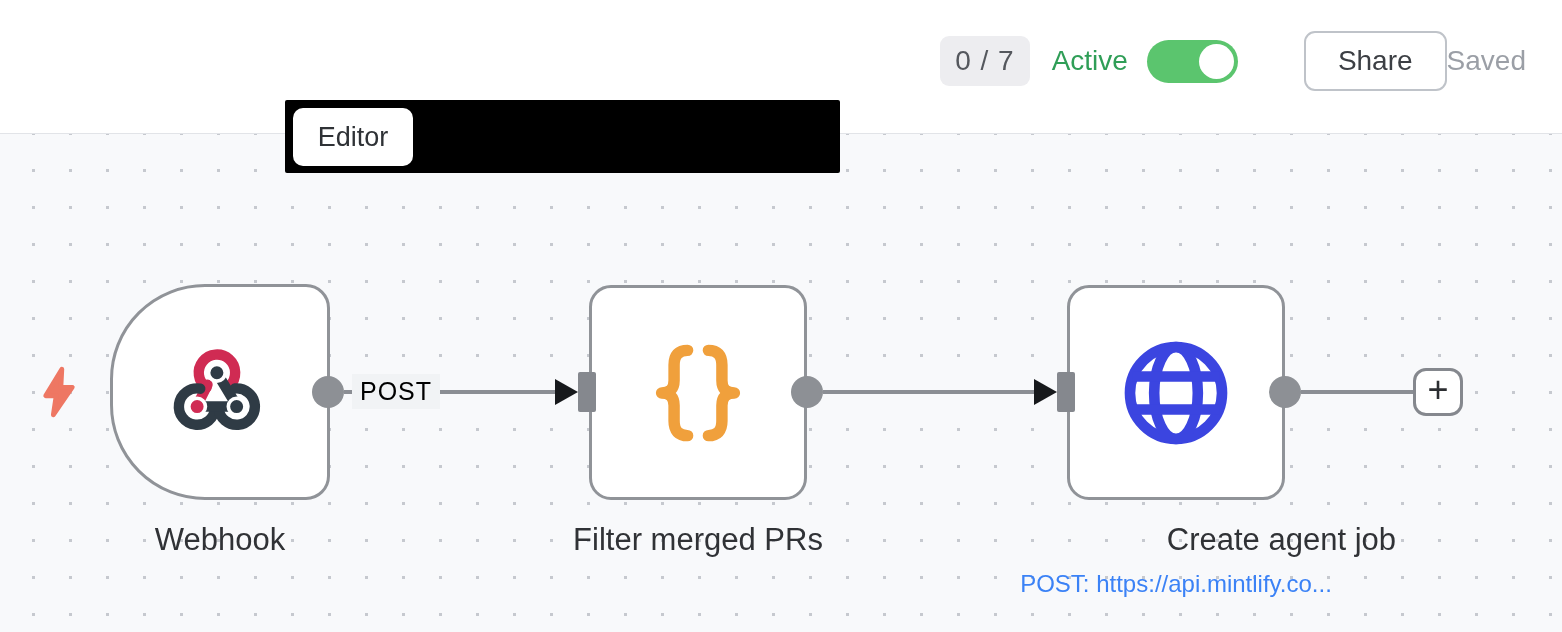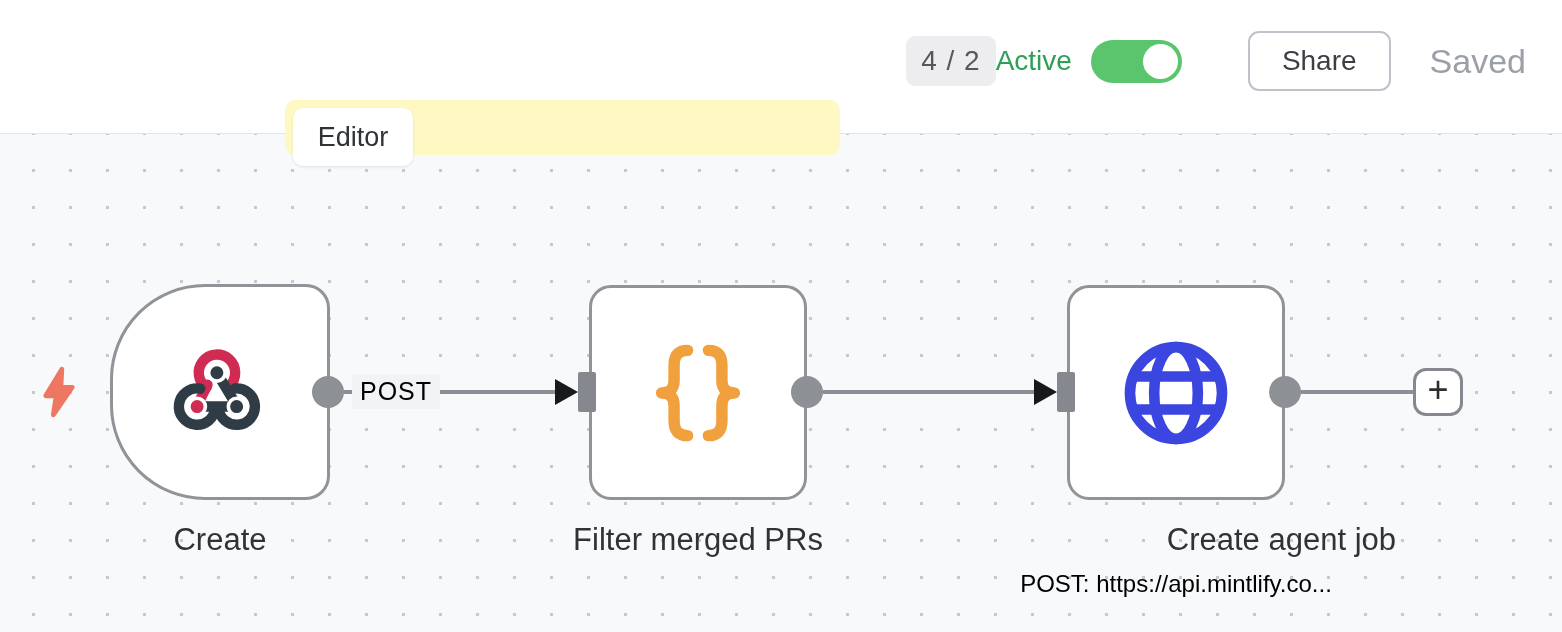--- a/index.html
+++ b/index.html
@@ -11,49 +11,49 @@
     overflow:hidden;
   }
 
   
   .header { position:absolute; left:0; top:0; width:1562px; height:133px; background:#ffffff; z-index:3; }
   .header-controls { position:absolute; right:36px; top:30px; height:62px; display:flex; align-items:center; }
   .counter-badge {
     background:#ededf0; color:#54575d; border-radius:9px;
     font-size:28px; padding:9px 15px; letter-spacing:1px;
   }
-  .active-label { color:#2f9e57; font-size:28px; font-weight:500; }
+  .active-label { color:#2f9e57; font-size:28px; font-weight:500; margin-left:22px; }
   .toggle {
     width:91px; height:43px; border-radius:22px; background:#5bc56e;
     margin-left:19px; position:relative; cursor:pointer;
   }
   .toggle-knob {
     position:absolute; right:4px; top:4px; width:35px; height:35px;
     background:#ffffff; border-radius:50%;
   }
   .share-button {
     margin-left:66px; background:#ffffff; border:2px solid #bfc3c9; border-radius:11px;
     font-size:28px; font-weight:500; color:#3c3f44; padding:12px 32px;
     font-family:"Liberation Sans", sans-serif; cursor:pointer;text-align:center;
   }
-  .saved-status { color:#9b9fa6; font-size:34px; font-weight:500; margin-left:39px; }
+  .saved-status { color:#9b9fa6; font-size:28px; font-weight:500; }
 
   
   .canvas {
     position:absolute; left:0; top:133px; width:1562px; height:499px;
     background-color:#f8f9fb;
     background-image:radial-gradient(circle, #c6c9cf 1.6px, transparent 2px);
     background-size:37px 37px; background-position:15px 18px;
     border-top:1px solid #e2e4e8; z-index:1;
   }
 
   
   .tabbar {
-    position:absolute; left:285px; top:100px; width:555px; height:55px;
-    background:#fef9c3; border-radius:10px; z-index:5;
+    position:absolute; left:285px; top:100px; width:555px; height:73px;
+    background:#000000; border-radius:2px; z-index:5;
   }
   .tab { position:absolute; top:0; height:73px; display:flex; align-items:center; justify-content:center;
          font-size:27px; font-weight:500; color:#84888f; cursor:pointer; }
   .tab.active-tab {
     top:8px; height:58px; background:#ffffff; border-radius:10px;
     color:#2f3236; box-shadow:0 1px 3px rgba(0,0,0,0.10);
   }
   .tab-editor { left:8px; width:120px; }
   .tab-executions { left:160px; width:160px; }
   .tab-evaluations { left:360px; width:160px; }
@@ -69,21 +69,21 @@
 
   .node-label {
     position:absolute; text-align:center; font-size:31px; font-weight:500;
     color:#303236; z-index:4; width:440px;
   }
   .label-webhook { left:0px;   top:522px; }
   .label-filter  { left:478px; top:522px; }
   .label-http    { left:956px; top:522px;text-align:right; }
   .node-subtitle {
     position:absolute; left:956px; top:570px; width:440px; text-align:center;
-    font-size:24px; color:#000000; z-index:4;
+    font-size:24px; color:#3b82f6; z-index:4;
   }
 
   
   .out-port {
     position:absolute; width:32px; height:32px; border-radius:50%;
     background:#8d9095; z-index:5; cursor:pointer;
   }
   .in-port {
     position:absolute; width:18px; height:40px; background:#85888e;
     border-radius:2px; z-index:5; cursor:pointer;
@@ -108,21 +108,21 @@
   }
 
   .bolt-wrap { position:absolute; left:40px; top:366px; width:38px; height:52px; z-index:4; }
   .node-icon { display:block; }
 </style>
 </head>
 <body>
 
 <div class="header">
   <div class="header-controls">
-    <div class="counter-badge">4 / 2</div>
+    <div class="counter-badge">0 / 7</div>
     <div class="active-label">Active</div>
     <div class="toggle">
       <div class="toggle-knob"></div>
     </div>
     <button class="share-button">Share</button>
     <div class="saved-status">Saved</div>
   </div>
 </div>
 
 <div class="canvas"></div>
@@ -143,21 +143,21 @@
     <path d="M 37 45.8 A 17.5 17.5 0 1 1 59.4 43.9" fill="none" stroke="#d02b53" stroke-width="10" stroke-linecap="round"></path>
     <path d="M 31 46.8 A 17.5 17.5 0 1 0 45.4 65.5" fill="none" stroke="#2f3b45" stroke-width="10" stroke-linecap="round"></path>
     <path d="M 48.6 65.5 A 17.5 17.5 0 1 0 64.5 46.6" fill="none" stroke="#2f3b45" stroke-width="10" stroke-linecap="round"></path>
     <line x1="47" y1="31.5" x2="66" y2="63" stroke="#2f3b45" stroke-width="10" stroke-linecap="round"></line>
     <line x1="30" y1="64" x2="66" y2="64" stroke="#2f3b45" stroke-width="10" stroke-linecap="round"></line>
     <circle cx="47" cy="31.5" r="8" fill="#2f3b45" stroke="#ffffff" stroke-width="3.5"></circle>
     <circle cx="28" cy="64" r="8" fill="#d02b53" stroke="#ffffff" stroke-width="3.5"></circle>
     <circle cx="66" cy="64" r="8" fill="#2f3b45" stroke="#ffffff" stroke-width="3.5"></circle>
   </svg>
 </div>
-<div class="node-label label-webhook">Create</div>
+<div class="node-label label-webhook">Webhook</div>
 
 <div class="out-port" style="left:312px; top:376px;"></div>
 <div class="conn-line" style="left:344px; top:390px; width:212px;"></div>
 <div class="conn-label" style="left:352px; top:374px;">POST</div>
 <div class="arrow-head" style="left:555px; top:379px;"></div>
 <div class="in-port" style="left:578px; top:372px;"></div>
 
 <div class="node node-filter">
   <svg class="node-icon" width="104" height="104" viewBox="0 0 100 100">
     <path d="M 40 9 Q 27 9 27 23 L 27 38 Q 27 50 15 50 Q 27 50 27 62 L 27 77 Q 27 91 40 91" fill="none" stroke="#f0a03c" stroke-width="11" stroke-linecap="round" stroke-linejoin="round"></path>

